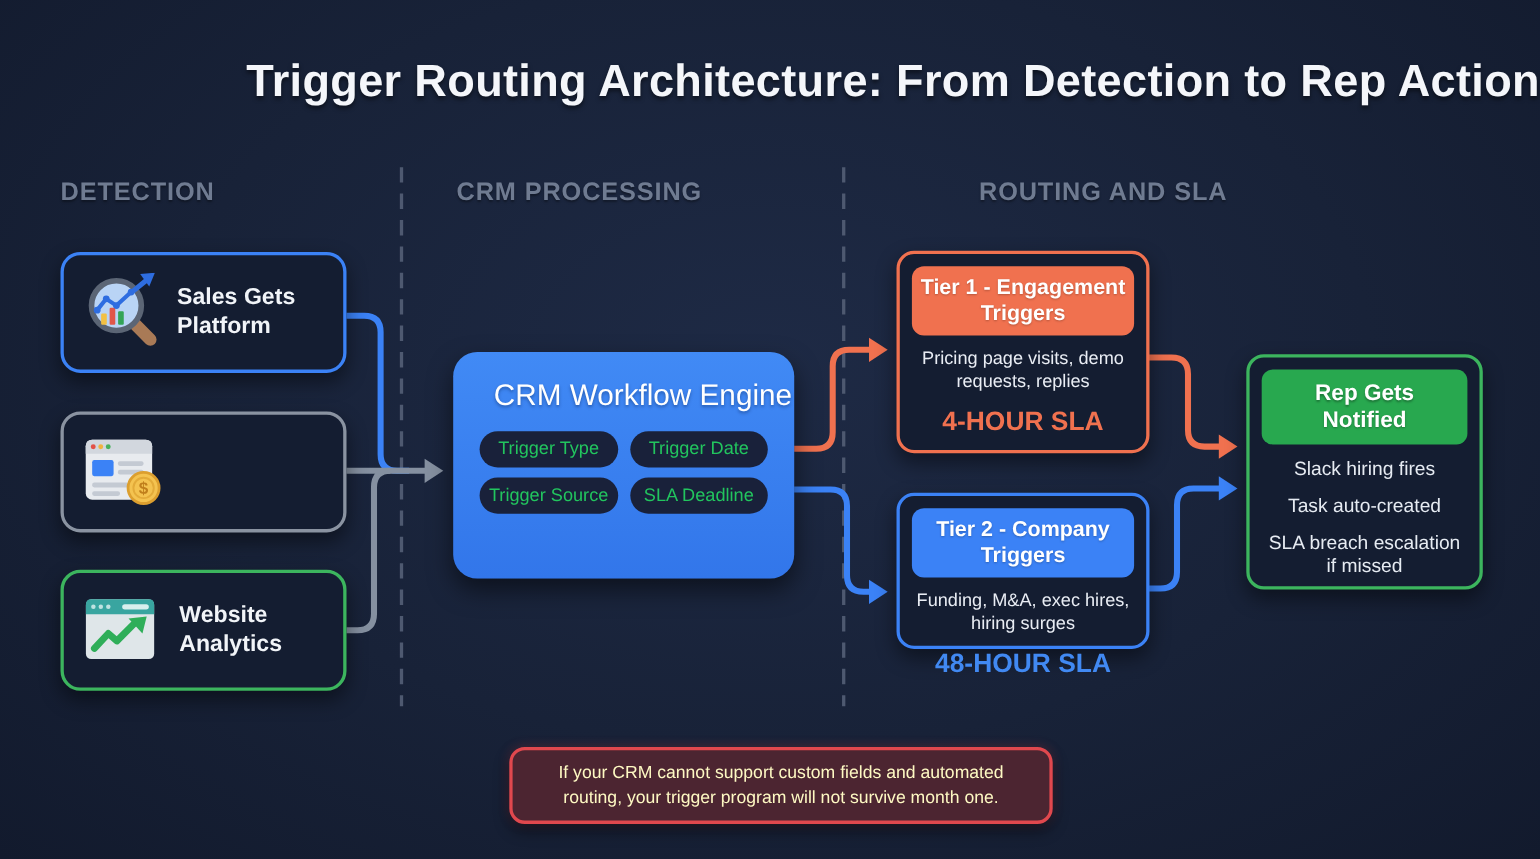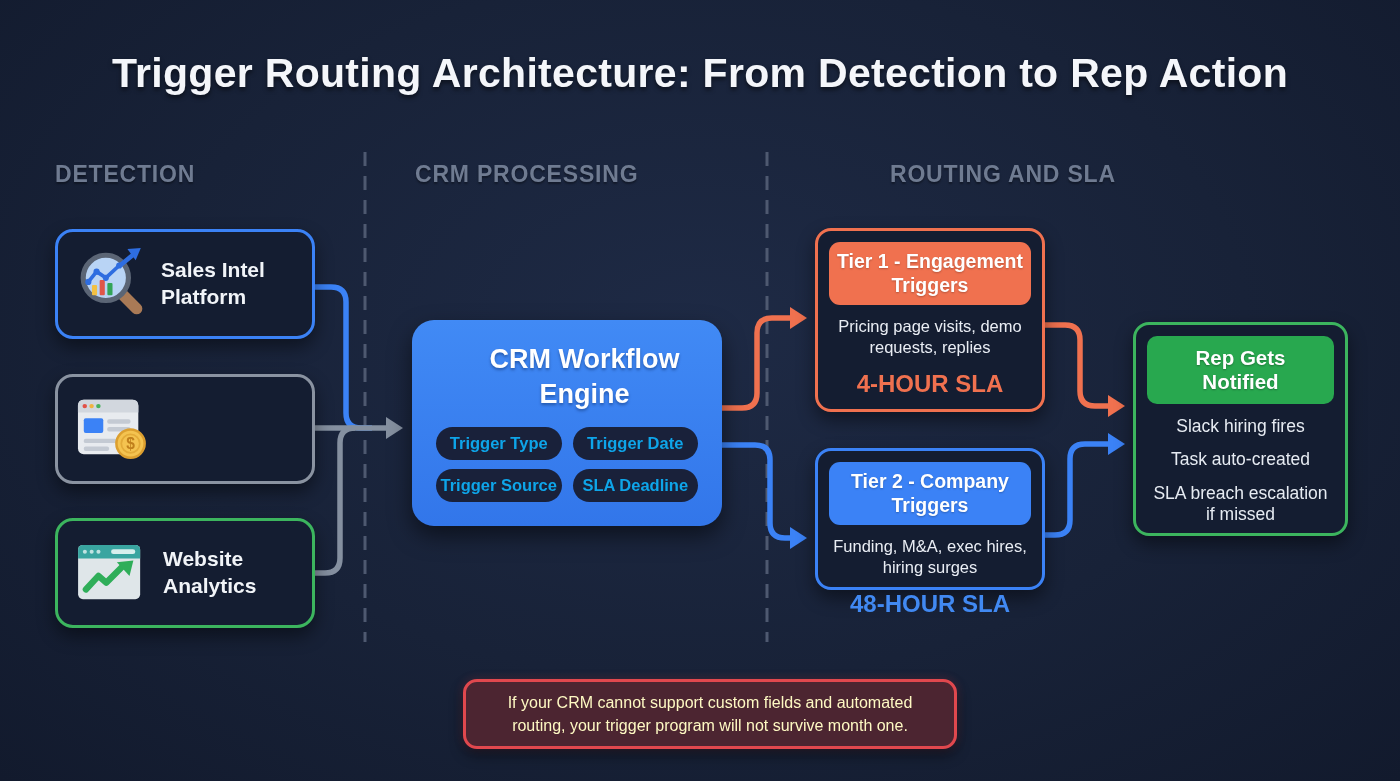--- a/index.html
+++ b/index.html
@@ -9,21 +9,21 @@
   }
   .canvas{
     position:relative;
     width:1400px;height:781px;
     overflow:hidden;
     background:radial-gradient(ellipse at 50% 42%, #1e2a45 0%, #182238 55%, #121a2d 100%);
   }
   svg.connectors{position:absolute;left:0;top:0;width:1400px;height:781px;z-index:1;}
   .title{
     position:absolute;left:0;top:50px;width:100%;
-    text-align:center;margin:0;
+    text-align:right;margin:0;
     font-size:41px;font-weight:700;color:#f4f6fa;letter-spacing:.3px;
     text-shadow:0 3px 4px rgba(0,0,0,.5);
     z-index:2;
   }
   .col-header{
     position:absolute;top:161px;z-index:2;
     font-size:23px;font-weight:700;letter-spacing:.8px;color:#6f7b91;
     text-shadow:0 2px 2px rgba(0,0,0,.35);
   }
   .hdr-detection{left:55px;width:260px;}
@@ -46,31 +46,31 @@
   .icon{flex:0 0 auto;display:flex;align-items:center;justify-content:center;}
 
   
   .crm-box{
     left:412px;top:320px;width:310px;height:206px;border-radius:22px;
     background:linear-gradient(180deg,#418af5 0%, #3276ea 100%);
     border:none;box-shadow:0 10px 22px rgba(0,0,0,.5);
     text-align:center;
   }
   .crm-title{
-    margin-top:22px;font-size:27px;font-weight:700;color:#ffffff;line-height:1.3;
+    margin-top:22px;font-size:27px;font-weight:400;color:#ffffff;line-height:1.3;
     text-shadow:0 2px 3px rgba(0,25,70,.4);
     padding-left:35px;
   }
   .crm-pills{
     display:grid;grid-template-columns:1fr 1fr;gap:9px 11px;
     margin:15px 24px 0 24px;
   }
   .pill{
     background:#19213a;border-radius:17px;padding:7px 2px;
-    font-size:16.5px;font-weight:700;color:#0ea5e9;white-space:nowrap;
+    font-size:16.5px;font-weight:400;color:#22c55e;white-space:nowrap;
   }
 
   
   .tier-box{left:815px;width:230px;border:3px solid;border-radius:16px;text-align:center;}
   .tier1{top:228px;height:184px;border-color:#f0714f;}
   .tier2{top:448px;height:142px;border-color:#3b82f6;}
   .tier-head{
     margin:11px 11px 0 11px;border-radius:11px;padding:7px 4px;
     font-size:19.5px;font-weight:700;color:#ffffff;line-height:1.25;
     text-shadow:0 1px 2px rgba(0,0,0,.25);
@@ -149,21 +149,21 @@
         <rect x="30.5" y="34" width="5" height="12" rx="1" fill="#33a457"></rect>
         <polyline points="12,33 20,23 29,29 42,17" fill="none" stroke="#2e6de0" stroke-width="3.6" stroke-linecap="round" stroke-linejoin="round"></polyline>
         <circle cx="12" cy="33" r="3" fill="#2e6de0"></circle>
           <circle cx="20" cy="23" r="3" fill="#2e6de0"></circle>
         <circle cx="29" cy="29" r="3" fill="#2e6de0"></circle>
           <circle cx="42" cy="17" r="3" fill="#2e6de0"></circle>
         <line x1="44" y1="16" x2="55" y2="7" stroke="#2e6de0" stroke-width="4.5" stroke-linecap="round"></line>
         <polygon points="50,1 63,0 58,12" fill="#2e6de0"></polygon>
       </svg>
     </span>
-    <span class="src-label">Sales Intel Platform</span>
+    <span class="src-label">Sales Gets Platform</span>
   </div>
 
   <div class="box src-box src-gray">
     <span class="icon">
       <svg width="74" height="66" viewBox="0 0 76 66">
         <rect x="2" y="3" width="62" height="56" rx="6" fill="#e8ebef"></rect>
         <path d="M2 9 Q2 3 8 3 L58 3 Q64 3 64 9 L64 16 L2 16 Z" fill="#d2d7de"></path>
         <circle cx="9" cy="9.5" r="2.3" fill="#e25147"></circle>
         <circle cx="16" cy="9.5" r="2.3" fill="#f0b33f"></circle>
         <circle cx="23" cy="9.5" r="2.3" fill="#48b05c"></circle>

